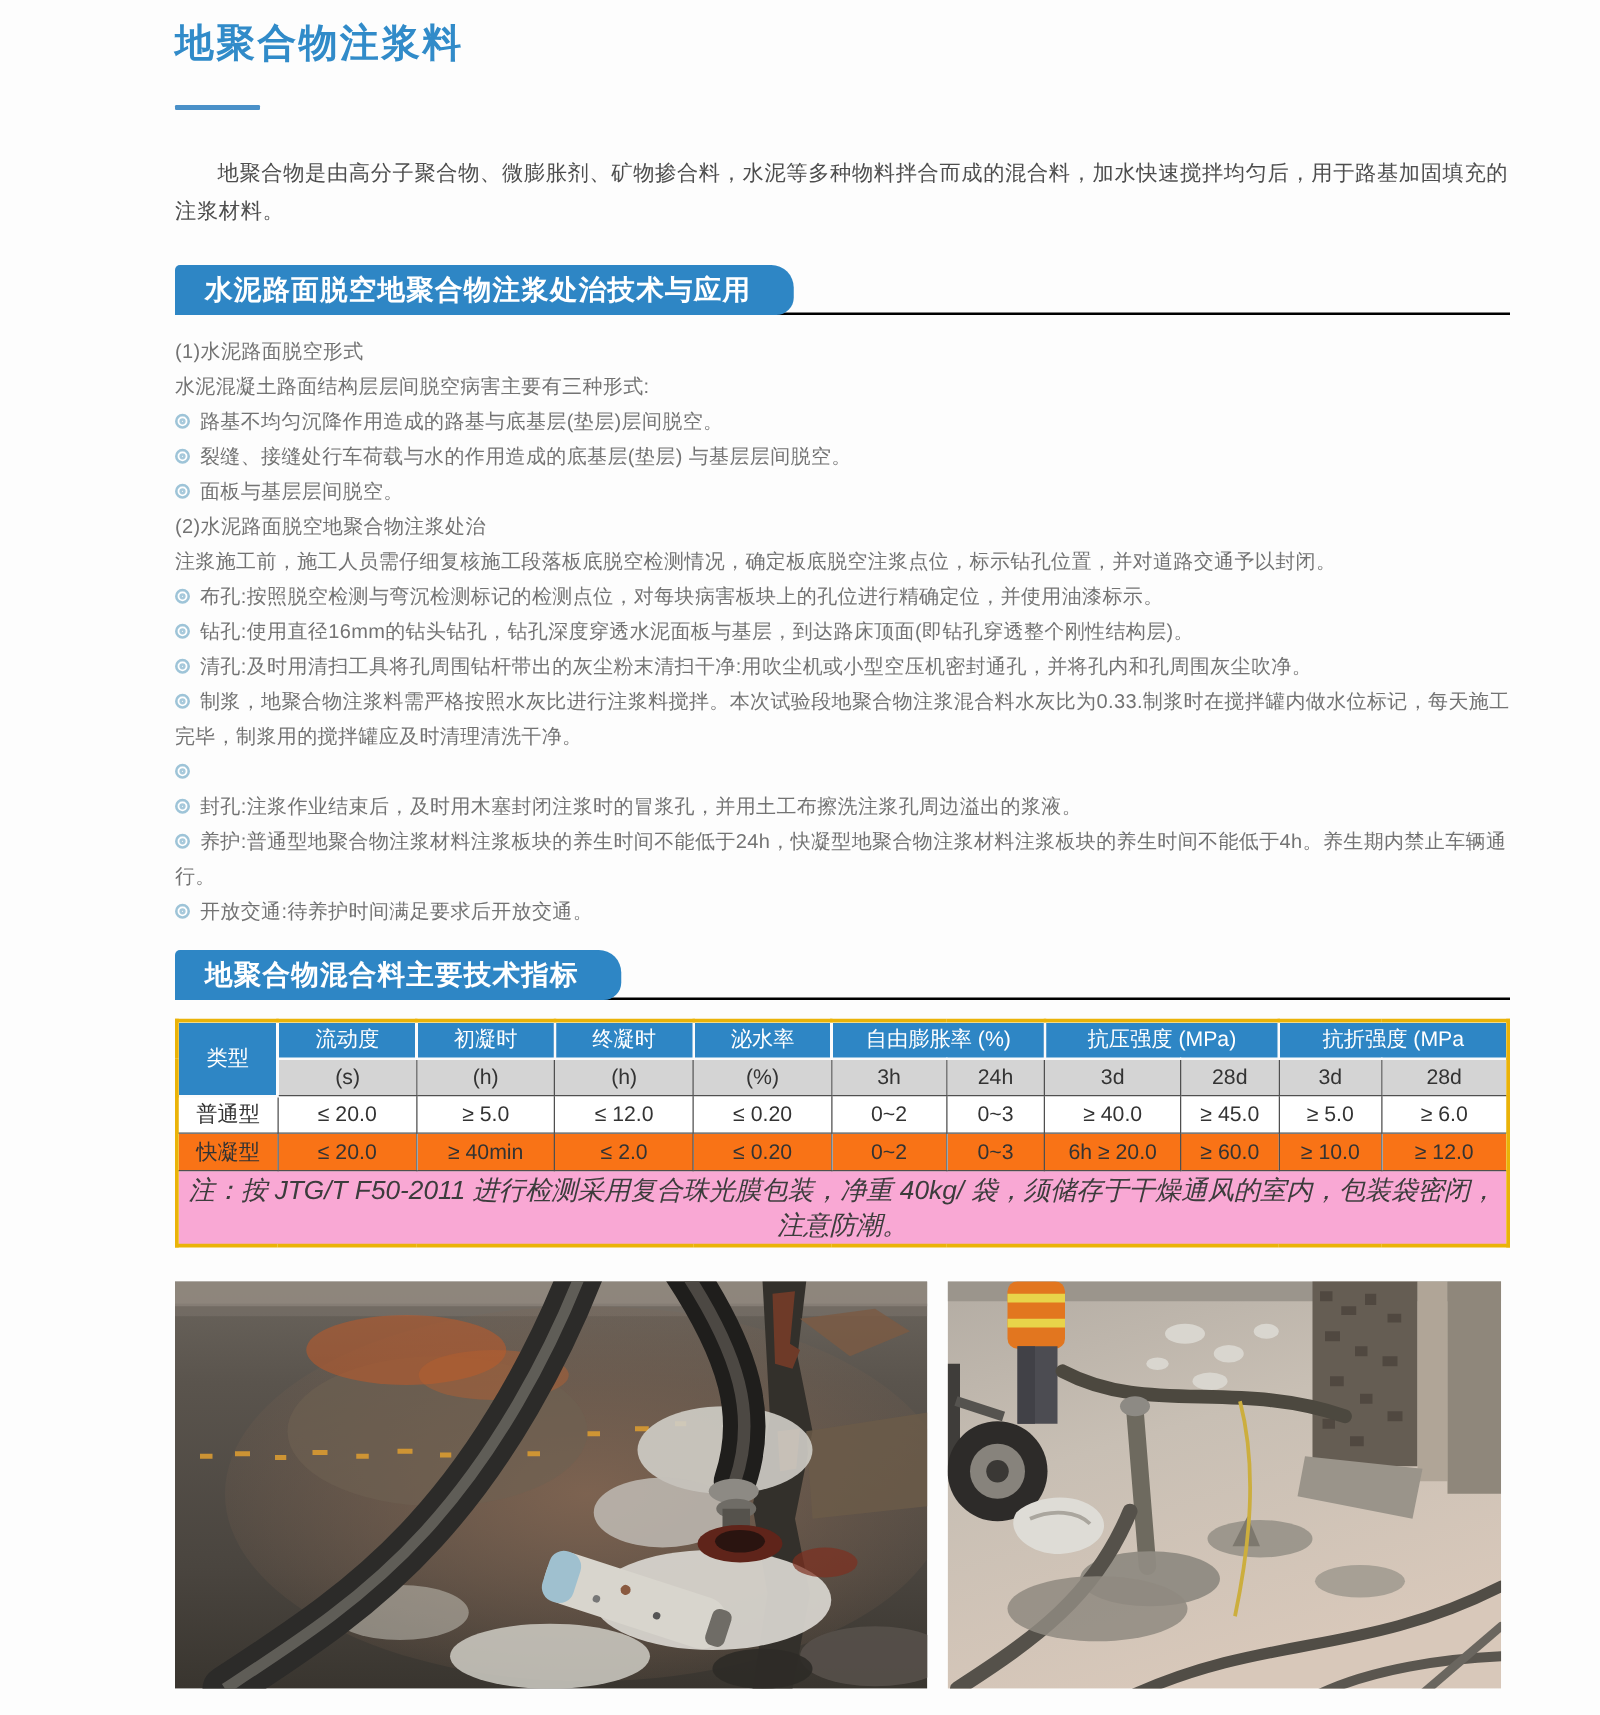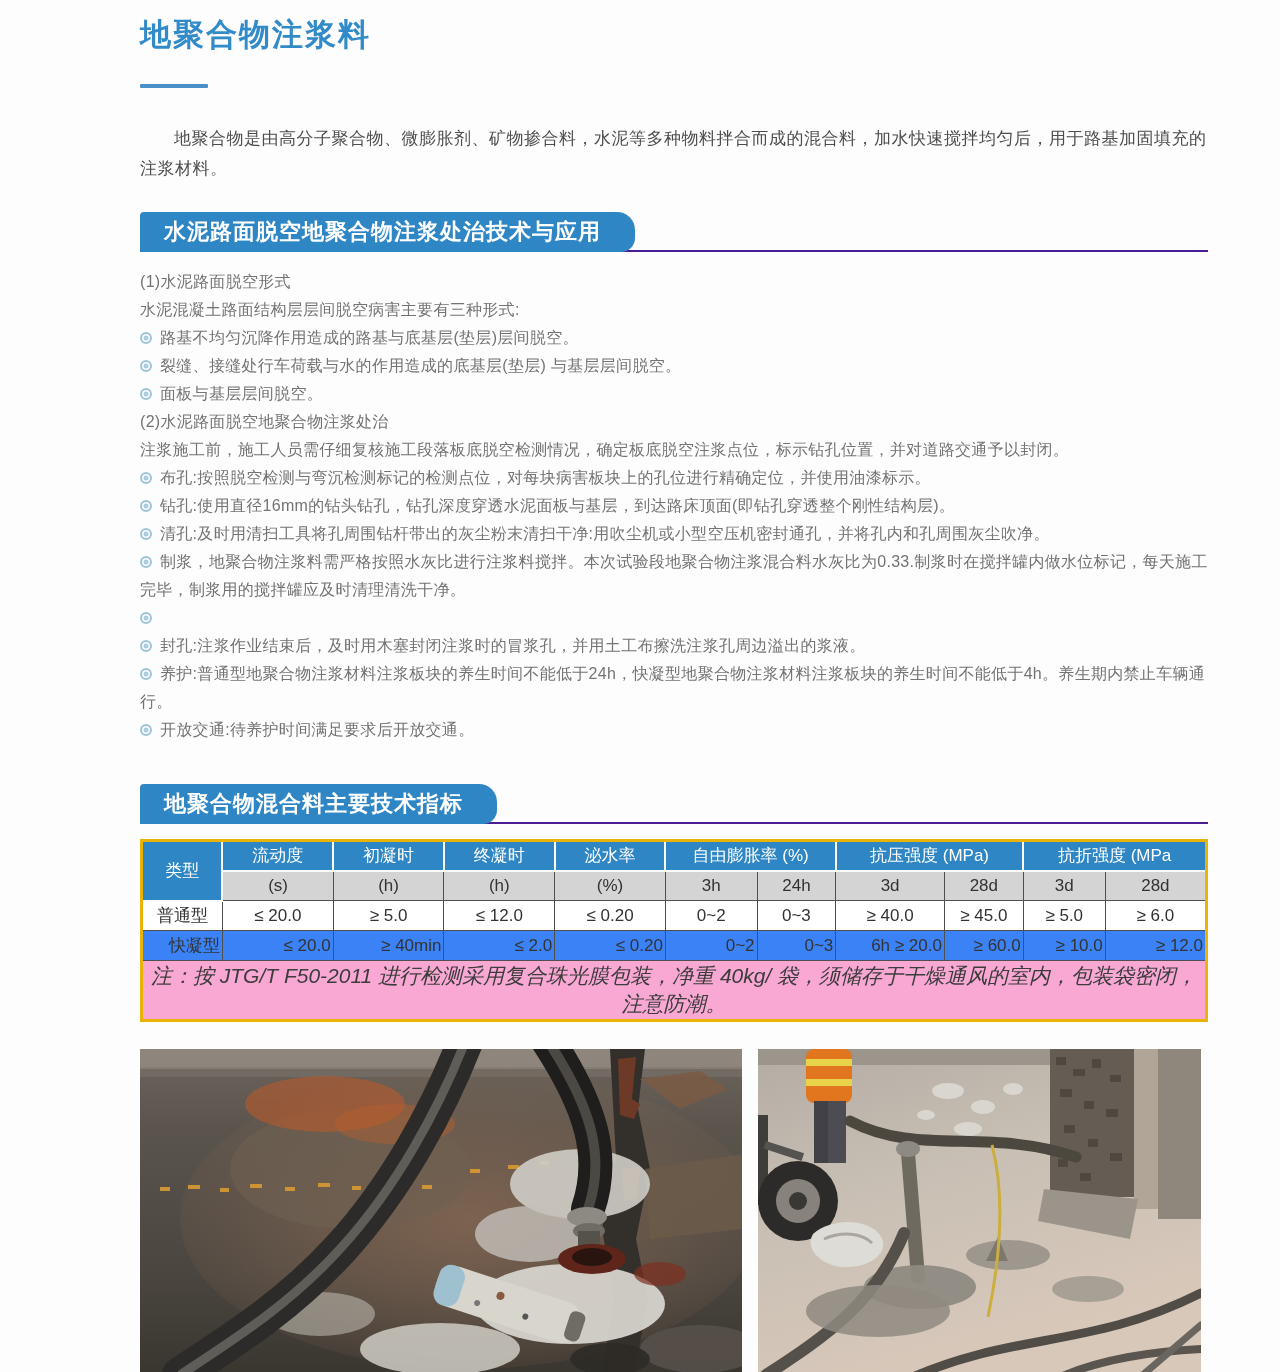--- a/index.html
+++ b/index.html
@@ -12,22 +12,22 @@
   .page { width:1280px; height:1372px; padding:10px 72px 0 140px; position:relative; background:#fdfdfd; }
 
   
   .doc-title { font-size:31px; font-weight:bold; color:#318bc9; letter-spacing:2px; padding-top:4px;font-family:Liberation Serif, serif; }
   .title-dash { width:68px; height:4px; background:#4a90c8; margin-top:28px; border-radius:1px; }
 
   
   .intro { margin-top:36px; font-size:17px; line-height:30px; color:#4d4d4d; text-indent:2em; letter-spacing:0.5px;font-family:Liberation Serif, serif; }
 
   
-  .banner-wrap { position:relative; margin-top:28px; height:40px; border-bottom:2px solid #4c1d95;text-decoration:underline; }
-  .banner-wrap.second { margin-top:40px; }
+  .banner-wrap { position:relative; margin-top:28px; height:40px; border-bottom:2px solid #000000;text-decoration:underline; }
+  .banner-wrap.second { margin-top:16px; }
   .banner {
     position:absolute; left:0; bottom:-2px; height:40px;
     background:#2e86c5; color:#ffffff; font-size:22px; font-weight:bold;
     display:flex; align-items:center; padding:0 34px 0 24px; letter-spacing:1px;
     border-radius:4px 18px 14px 0;
   }
 
   
   .items { margin-top:16px; }
   .item { font-size:16px; line-height:28px; color:#737373; letter-spacing:0.3px; }
@@ -40,21 +40,21 @@
 
   
   table.spec { width:100%; border-collapse:collapse; margin-top:15px; border:3px solid #eab308; table-layout:fixed; }
   table.spec th, table.spec td {
     border:1px solid #4f4f4f; text-align:center; font-size:17px; font-weight:normal;
     height:30px; padding:1px 2px; color:#333333; overflow:hidden; white-space:nowrap;
   }
   table.spec th.hblue { background:#2e86c5; color:#ffffff; border:2px solid #fbfbfb; font-size:17px; }
   table.spec th.hgray { background:#d4d4d4; color:#333333; }
   table.spec tr.row-normal td, table.spec tr.row-normal th.rowhead { background:#ffffff; }
-  table.spec tr.row-fast td, table.spec tr.row-fast th.rowhead { background:#3b82f6;text-align:right; }
+  table.spec tr.row-fast td, table.spec tr.row-fast th.rowhead { background:#f97316; }
   table.spec td.note-cell { background:#f9a8d4; height:40px; font-size:21px; color:#3c3c3c; white-space:normal;font-style:italic; }
 
   
   .photos { margin-top:27px; display:flex; gap:16px; }
   .photo { height:326px; overflow:hidden; }
   .photo.left { width:602px; }
   .photo.right { width:443px; }
   .photo svg { display:block; width:100%; height:100%; }
 </style>
 </head>

